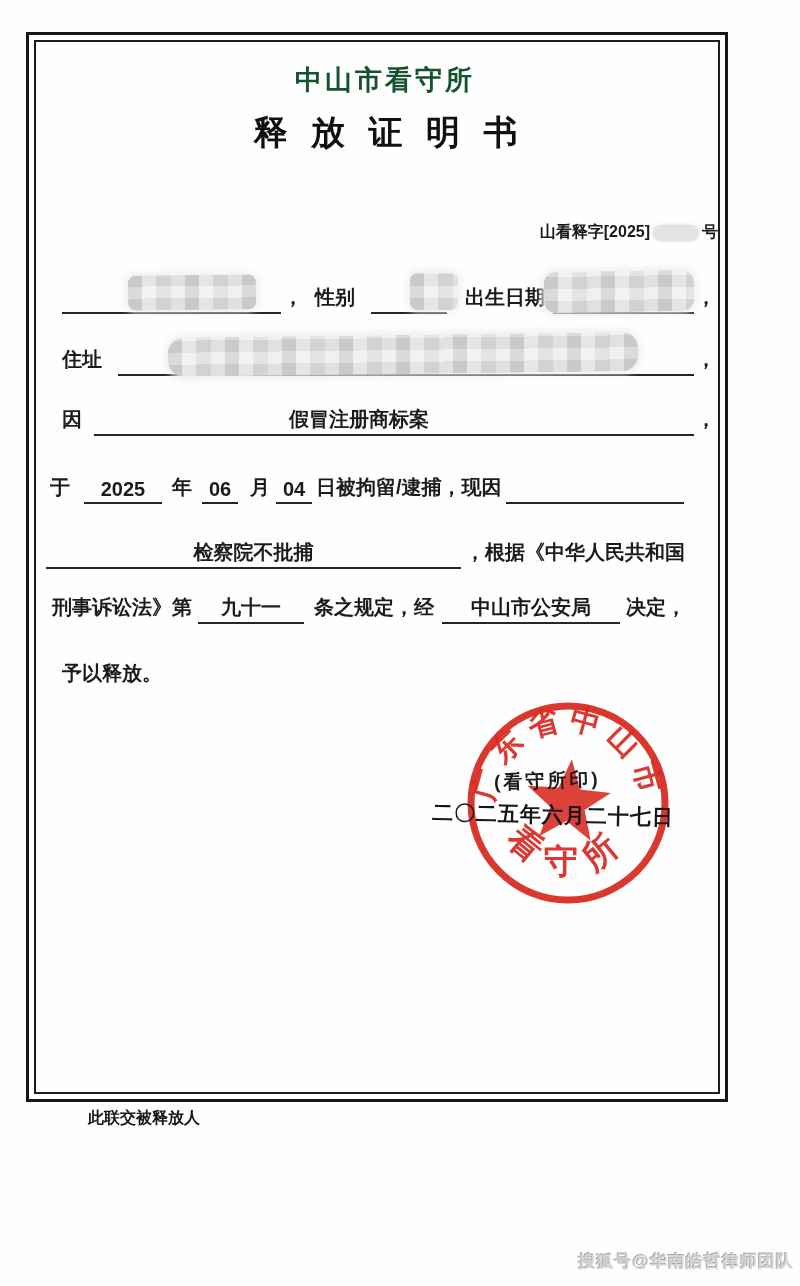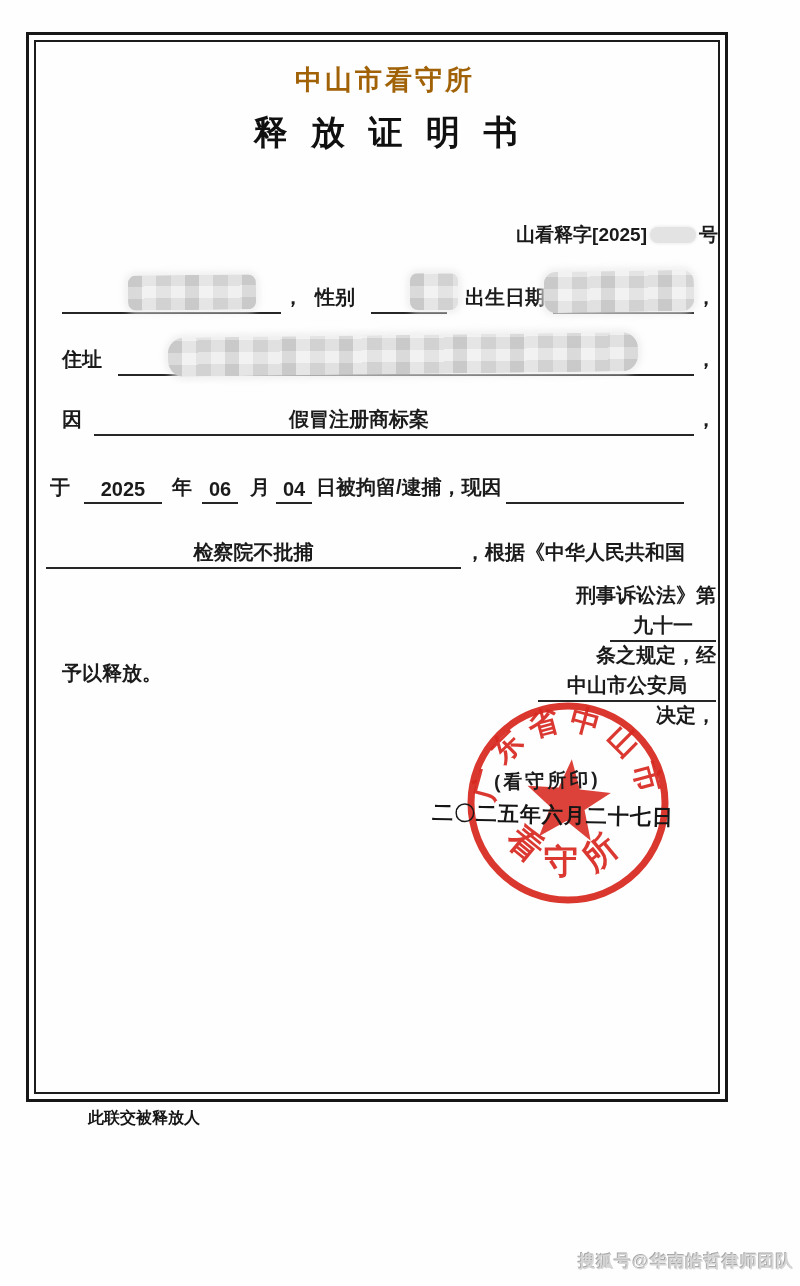--- a/index.html
+++ b/index.html
@@ -6,41 +6,41 @@
   *{box-sizing:border-box;}
   .page{
     position:relative;width:800px;height:1286px;background:#fefefe;overflow:hidden;
     font-family:"Liberation Sans","DejaVu Sans",sans-serif;color:#1d1d1d;
   }
   
   .frame-outer{position:absolute;left:26px;top:32px;width:702px;height:1070px;border:3px solid #171717;}
   .frame-inner{position:absolute;inset:5px;border:2px solid #1c1c1c;}
   
   .org-title{position:absolute;left:0;top:62px;width:770px;text-align:center;
-    font-size:27px;font-weight:700;letter-spacing:3px;color:#a16207;}
+    font-size:27px;font-weight:700;letter-spacing:3px;color:#14532d;}
   .doc-title{position:absolute;left:0;top:110px;width:778px;text-align:center;
     font-size:34px;font-weight:700;letter-spacing:7px;color:#101010;}
   
-  .doc-no{position:absolute;top:222px;right:82px;font-size:19px;font-weight:600;
+  .doc-no{position:absolute;top:222px;right:82px;font-size:16px;font-weight:600;
     display:flex;align-items:center;color:#1a1a1a;}
   .pill-redact{display:inline-block;width:46px;height:16px;border-radius:9px;background:#e3e3e3;
     box-shadow:0 0 3px 1px #ececec;margin:0 3px;}
   
   .row{position:absolute;left:62px;right:84px;height:42px;display:flex;align-items:flex-end;
     font-size:20px;font-weight:600;color:#1b1b1b;white-space:nowrap;}
   .t{padding-bottom:3px;}
   .u{display:inline-block;border-bottom:2px solid #262626;text-align:center;padding-bottom:1px;height:36px;
      display:flex;align-items:flex-end;justify-content:center;}
   .u.fill{flex:1;}
   .w230{width:230px;} .w80{width:80px;} .w148{width:148px;} .w78{width:78px;}
   .w36{width:36px;} .w178{width:178px;} .w415{width:415px;} .w106{width:106px;}
   .row1{top:272px;} .row2{top:334px;} .row3{top:394px;}
   .row4{top:462px;left:50px;right:auto;width:640px;}
   .row5{top:527px;left:46px;}
-  .row6{top:582px;left:52px;flex-direction:column;}
+  .row6{top:582px;left:52px;}
   .row7{top:648px;align-items:flex-end;}
   .cause-u{padding-right:70px;}
   .ml2{margin-left:2px;} .ml4{margin-left:4px;} .ml6{margin-left:6px;} .ml8{margin-left:8px;text-align:right;}
   .ml10{margin-left:10px;} .ml12{margin-left:12px;} .ml14{margin-left:14px;} .ml16{margin-left:16px;} .ml18{margin-left:18px;}
   
   .mosaic{position:absolute;z-index:3;border-radius:8px;background-color:#e8e8e8;
     background-image:
       repeating-linear-gradient(90deg, rgba(0,0,0,0.08) 0 14px, rgba(255,255,255,0.30) 14px 28px, rgba(0,0,0,0.04) 28px 43px, rgba(255,255,255,0.18) 43px 57px),
       repeating-linear-gradient(0deg, rgba(0,0,0,0.06) 0 12px, rgba(255,255,255,0.22) 12px 24px);
     box-shadow:0 0 6px 3px rgba(236,236,236,0.85);}

